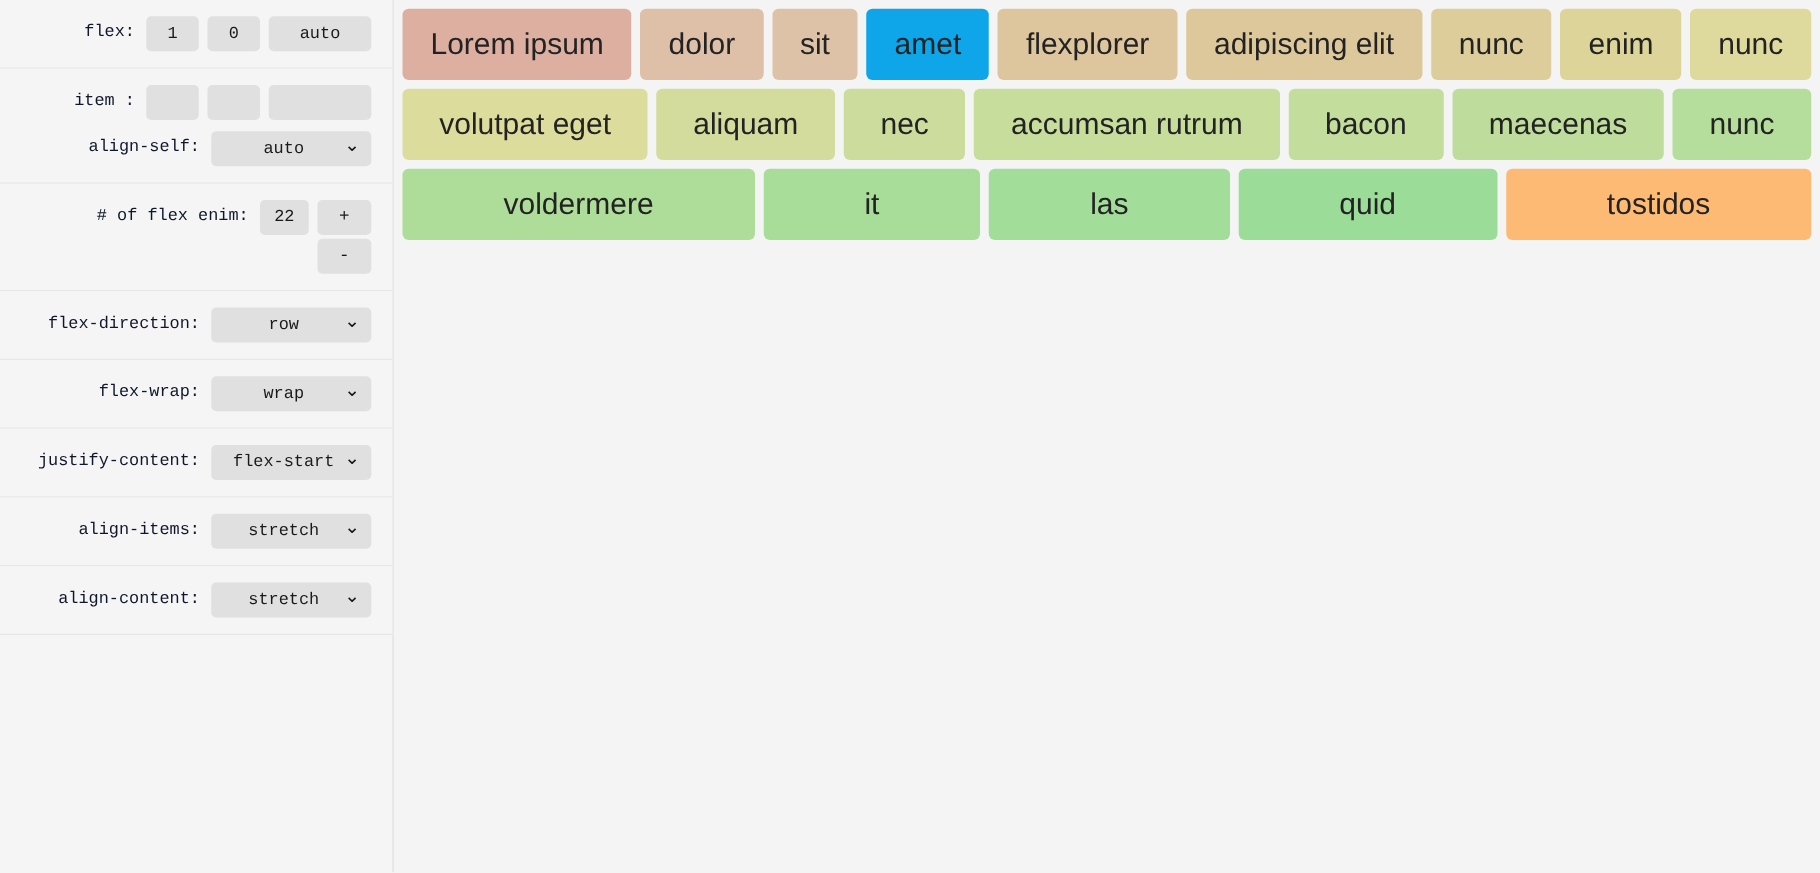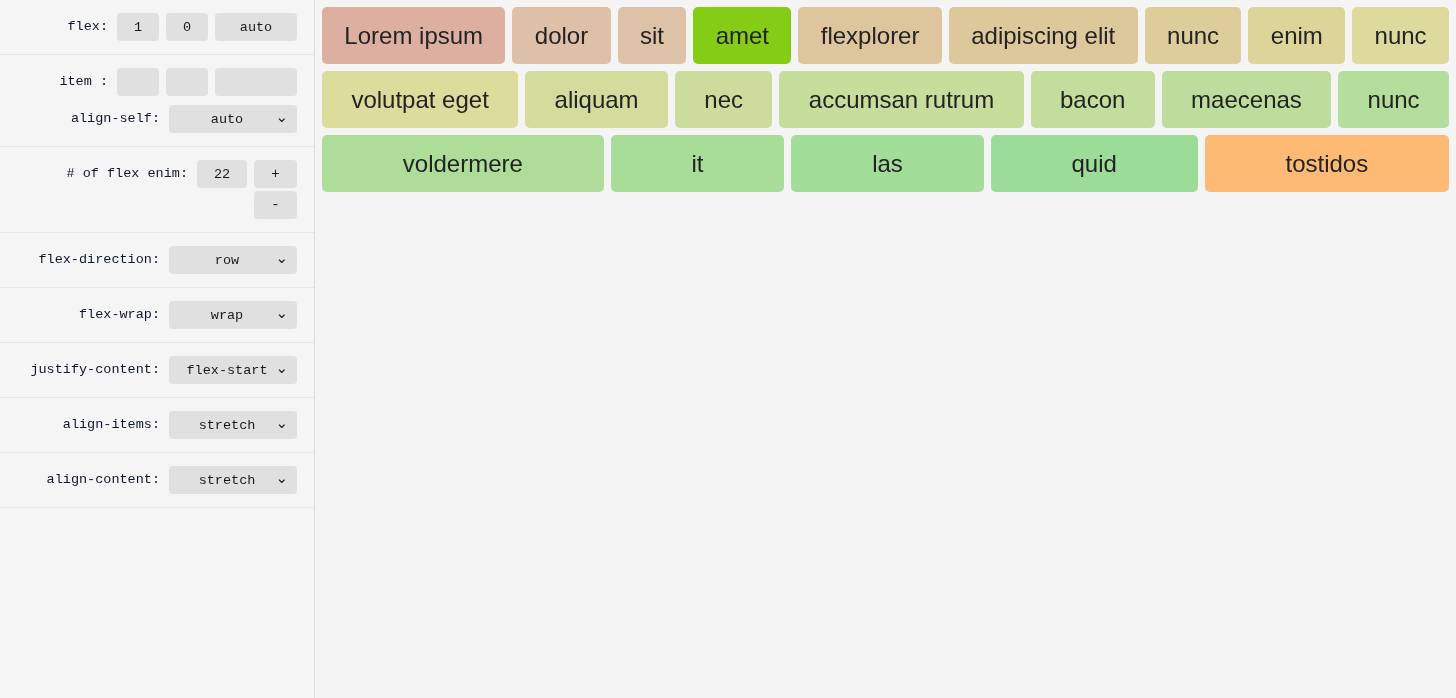--- a/index.html
+++ b/index.html
@@ -95,21 +95,21 @@
     font-family: "Liberation Mono", monospace;
     font-size: 13.5px;
     color: #1a1a1a;
     text-align: center;
     outline: none;
     padding: 0;
   }
   .fld.small { width: 42px; }
   .fld.wide  { width: 82px; margin-left: 7px; }
   .fld.mid   { width: 42px; margin-left: 7px; }
-  .fld.num   { width: 50px; }
+  .fld.num   { width: 39px; }
 
   select.sel {
     -webkit-appearance: none;
     -moz-appearance: none;
     appearance: none;
     background: #e0e0e0;
     border: none;
     border-radius: 4px;
     height: 28px;
     width: 128px;
@@ -262,21 +262,21 @@
           </div>
         </div>
       </div>
   </aside>
 
   <main id="main">
     <div id="flex-container" style="background: rgb(244, 244, 244);">
         <div class="flex-item" style="background: rgb(221, 175, 161);">Lorem ipsum</div>
         <div class="flex-item" style="background: rgb(222, 191, 167);">dolor</div>
         <div class="flex-item" style="background: rgb(222, 194, 168);">sit</div>
-        <div class="flex-item" style="background: #84cc16;">amet</div>
+        <div class="flex-item" style="background: #0ea5e9;">amet</div>
         <div class="flex-item" style="background: rgb(221, 197, 157);">flexplorer</div>
         <div class="flex-item" style="background: rgb(221, 200, 155);">adipiscing elit</div>
         <div class="flex-item" style="background: rgb(221, 205, 155);">nunc</div>
         <div class="flex-item" style="background: rgb(221, 212, 154);">enim</div>
         <div class="flex-item" style="background: rgb(222, 217, 157);">nunc</div>
         <div class="flex-item" style="background: rgb(220, 220, 156);">volutpat eget</div>
         <div class="flex-item" style="background: rgb(211, 220, 156);">aliquam</div>
         <div class="flex-item" style="background: rgb(203, 220, 156);">nec</div>
         <div class="flex-item" style="background: rgb(198, 221, 156);">accumsan rutrum</div>
         <div class="flex-item" style="background: rgb(194, 221, 156);">bacon</div>

